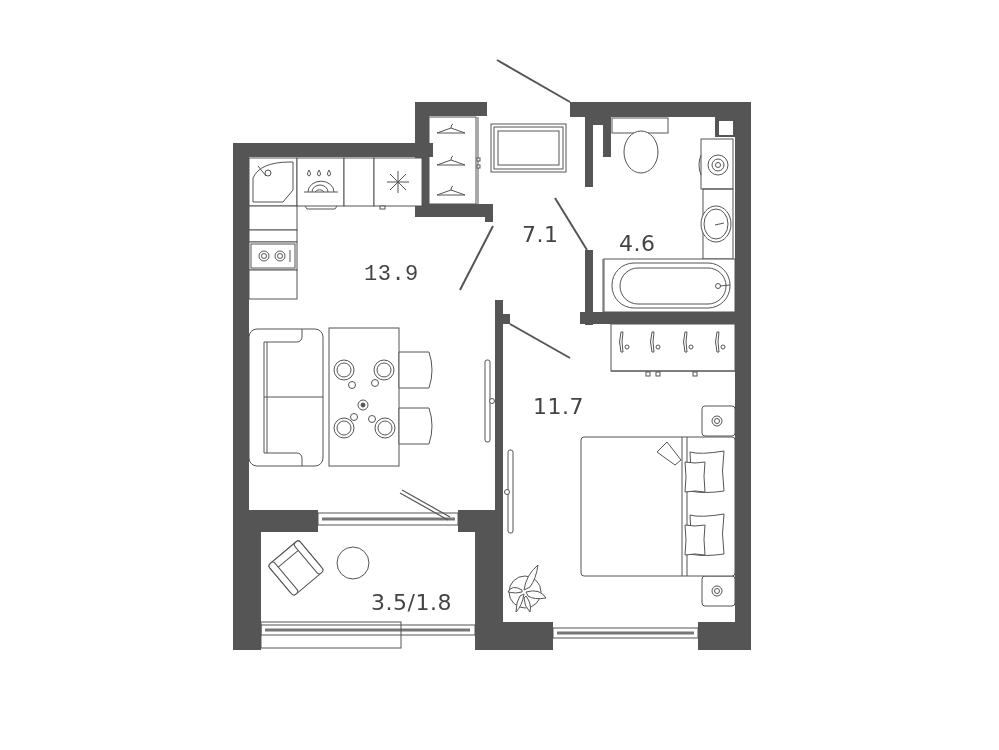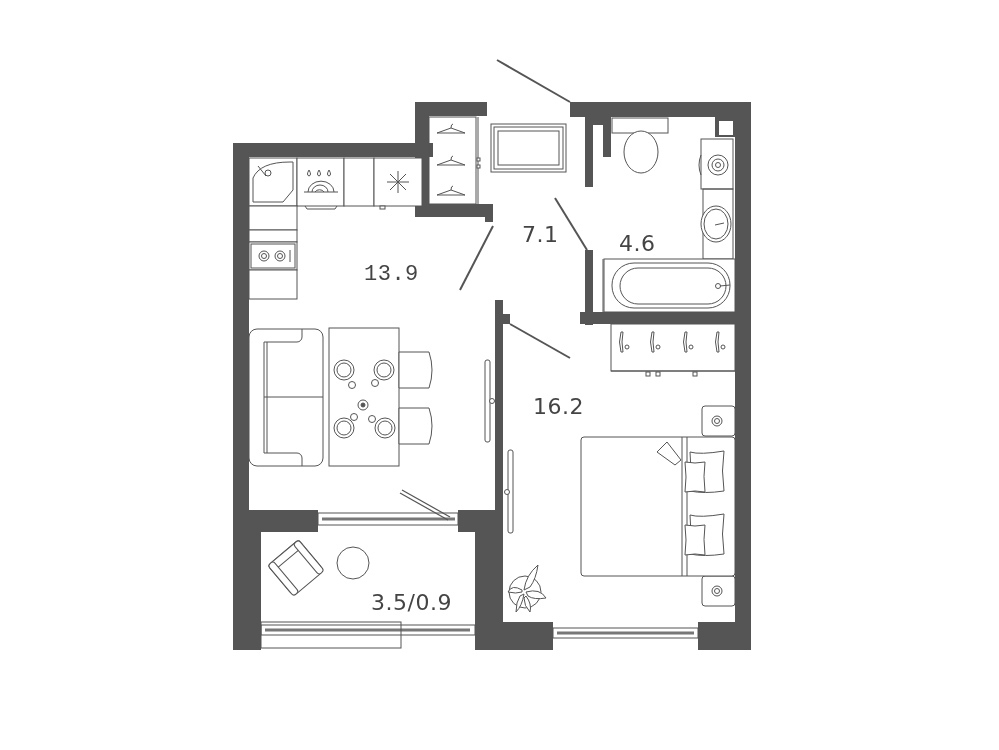--- a/index.html
+++ b/index.html
@@ -251,14 +251,14 @@
       <rect x="276" y="548" width="7" height="40" rx="3"></rect>
       <rect x="309" y="548" width="7" height="40" rx="3"></rect>
     </g>
     <circle cx="353" cy="563" r="16"></circle>
   </g>
 </svg>
 
 <div class="area-label" style="left:364px; top:262px;font-family:Liberation Mono, monospace;">13.9</div>
 <div class="area-label" style="left:522px; top:222px;">7.1</div>
 <div class="area-label" style="left:619px; top:203px;margin-top:28px;">4.6</div>
-<div class="area-label" style="left:533px; top:394px;">16.2</div>
-<div class="area-label" style="left:371px; top:590px;">3.5/0.9</div>
+<div class="area-label" style="left:533px; top:394px;">11.7</div>
+<div class="area-label" style="left:371px; top:590px;">3.5/1.8</div>
 
 </body></html>

